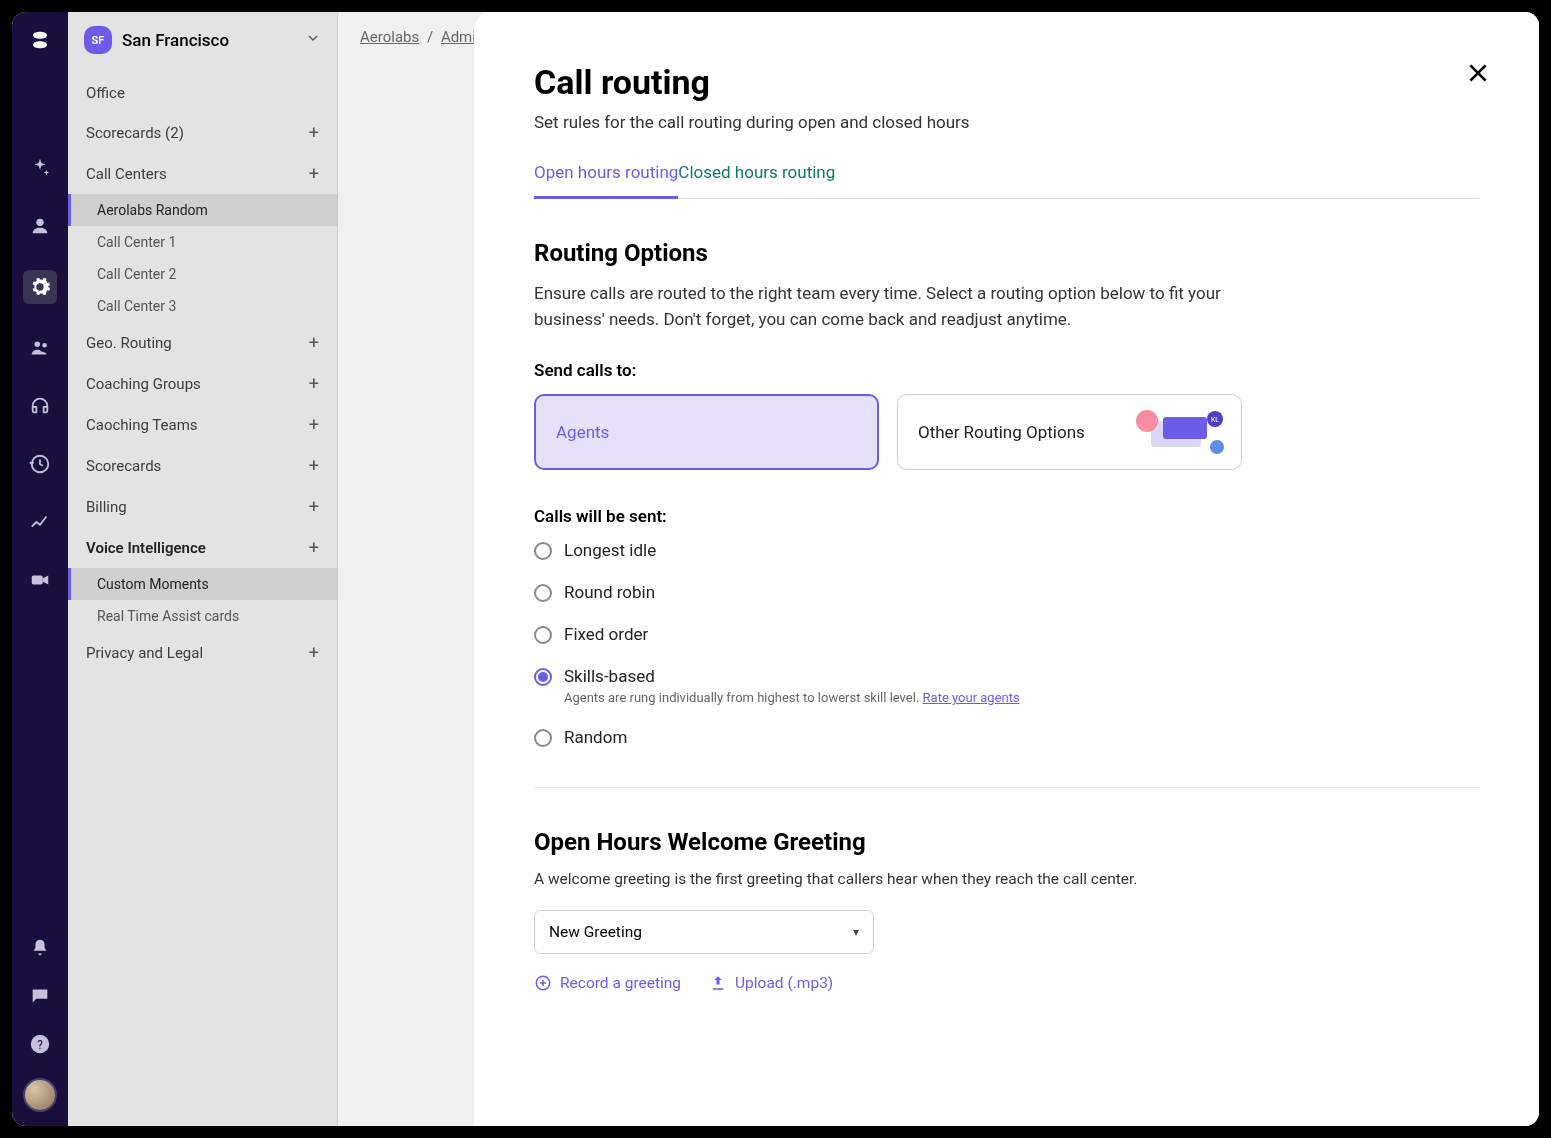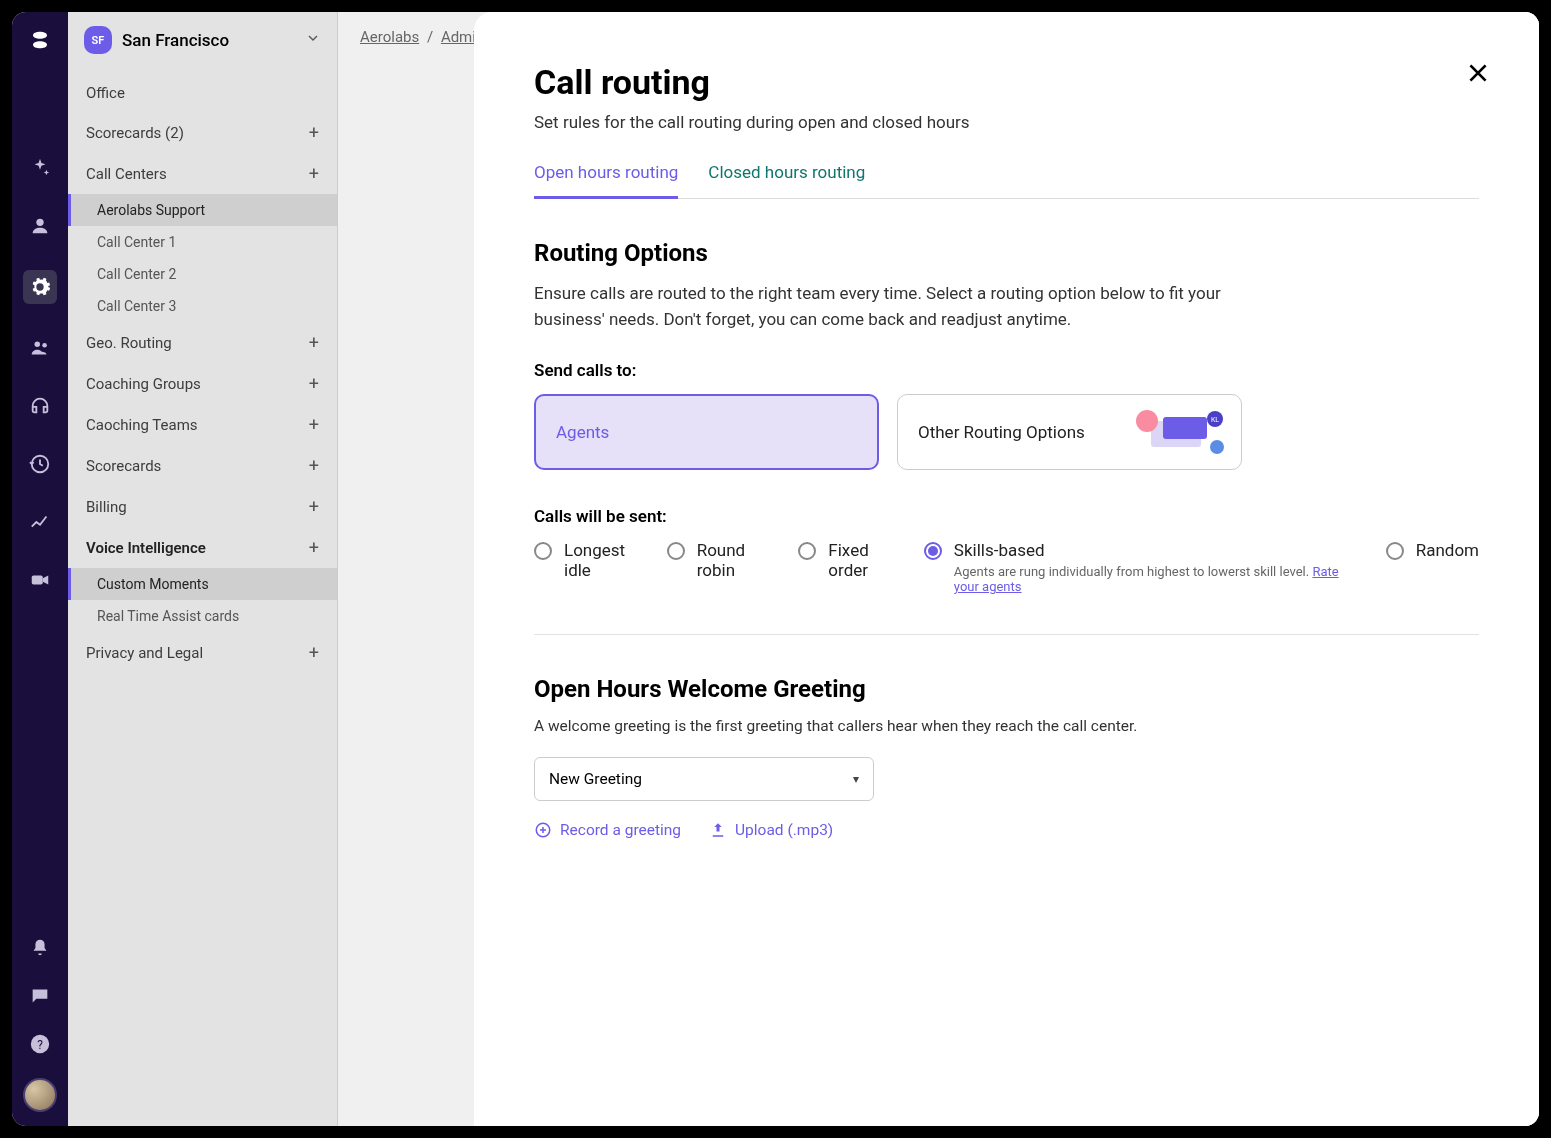--- a/index.html
+++ b/index.html
@@ -115,21 +115,21 @@
 }
 .panel h1 { font-size: 34px; font-weight: 700; margin-bottom: 10px; }
 .panel .subtitle { font-size: 17px; color: #333; margin-bottom: 30px; }
 .close-btn {
   position: absolute; top: 46px; right: 46px;
   cursor: pointer; width: 30px; height: 30px;
   display:flex; align-items:center; justify-content:center;
 }
 .close-btn svg { width: 26px; height: 26px; }
 .tabs {
-  display: flex; gap: 30px;
+  display: flex; 
   border-bottom: 1px solid #ddd;
   margin-bottom: 40px;
 }
 .tab {
   padding: 0 0 14px 0;
   font-size: 17px;
   cursor: pointer;
   color: #0f766e;
 }
 .tab.active {
@@ -157,21 +157,21 @@
 }
 .route-card.unselected {
   background: #fff;
   border: 1px solid #ccc;
   color: #222;
 }
 .route-card .card-illus {
   position: absolute; right: 14px; top: 50%; transform: translateY(-50%);
   width: 94px; height: 50px;
 }
-.radio-group { display: flex; gap: 22px; margin-bottom: 40px; }
+.radio-group { display: flex; flex-direction: column; gap: 22px; margin-bottom: 40px; }
 .radio-row { display: flex; align-items: flex-start; gap: 12px; cursor: pointer; }
 .radio-circle {
   width: 18px; height: 18px; border-radius: 50%;
   border: 2px solid #888;
   margin-top: 2px;
   display:flex; align-items:center; justify-content:center;
   flex-shrink: 0;
 }
 .radio-circle.checked { border-color: #6c5ce7; }
 .radio-circle.checked::after {
@@ -296,21 +296,21 @@
         <span>Office</span>
       </div>
       <div class="sidebar-item">
         <span>Scorecards (2)</span>
         <span class="plus">+</span>
       </div>
       <div class="sidebar-item">
         <span>Call Centers</span>
         <span class="plus">+</span>
       </div>
-      <div class="sub-item selected">Aerolabs Support</div>
+      <div class="sub-item selected">Aerolabs Random</div>
       <div class="sub-item">Call Center 1</div>
       <div class="sub-item">Call Center 2</div>
       <div class="sub-item">Call Center 3</div>
       <div class="sidebar-item">
         <span>Geo. Routing</span>
         <span class="plus">+</span>
       </div>
       <div class="sidebar-item">
         <span>Coaching Groups</span>
         <span class="plus">+</span>

